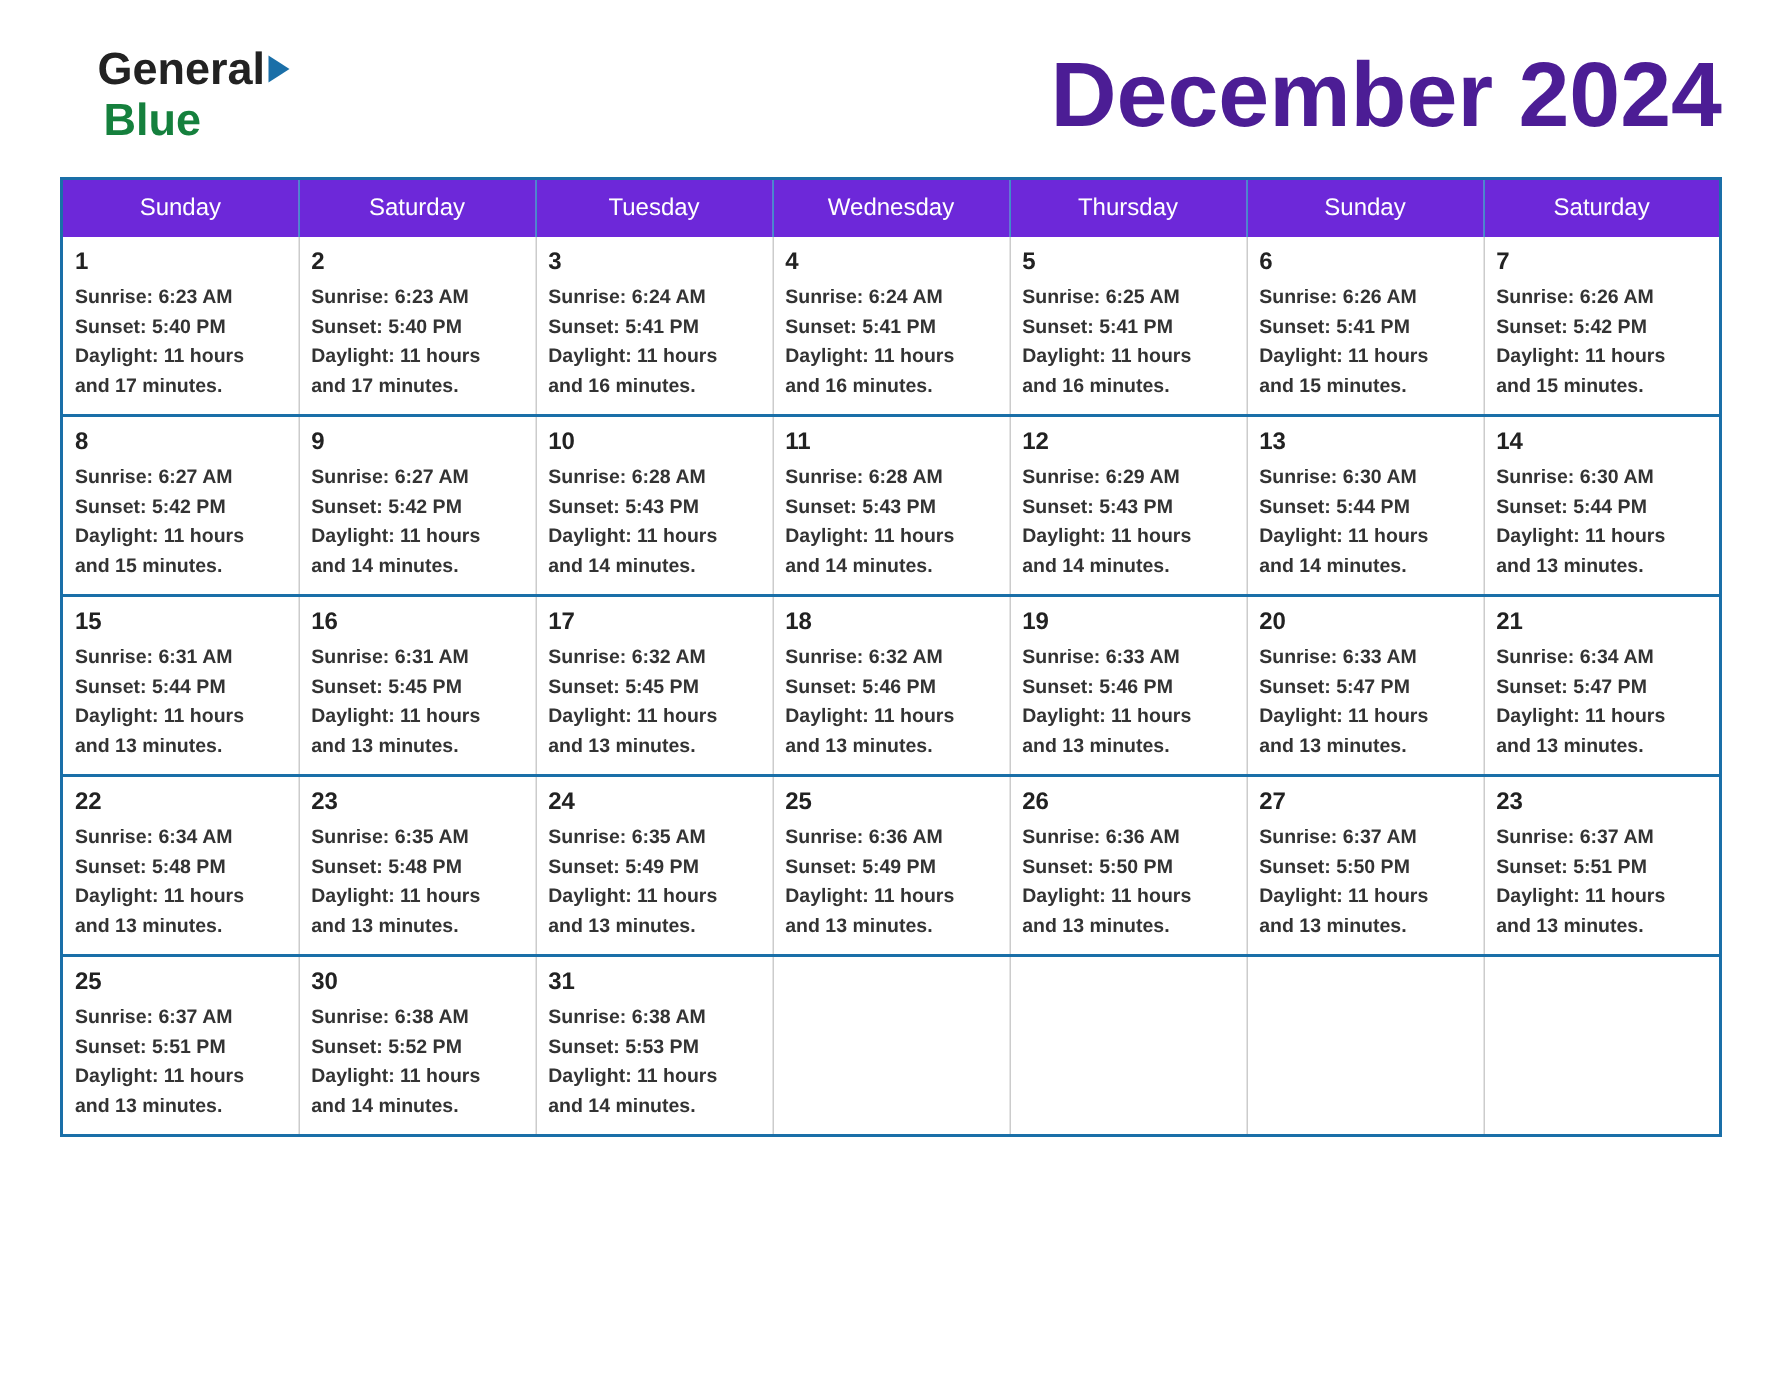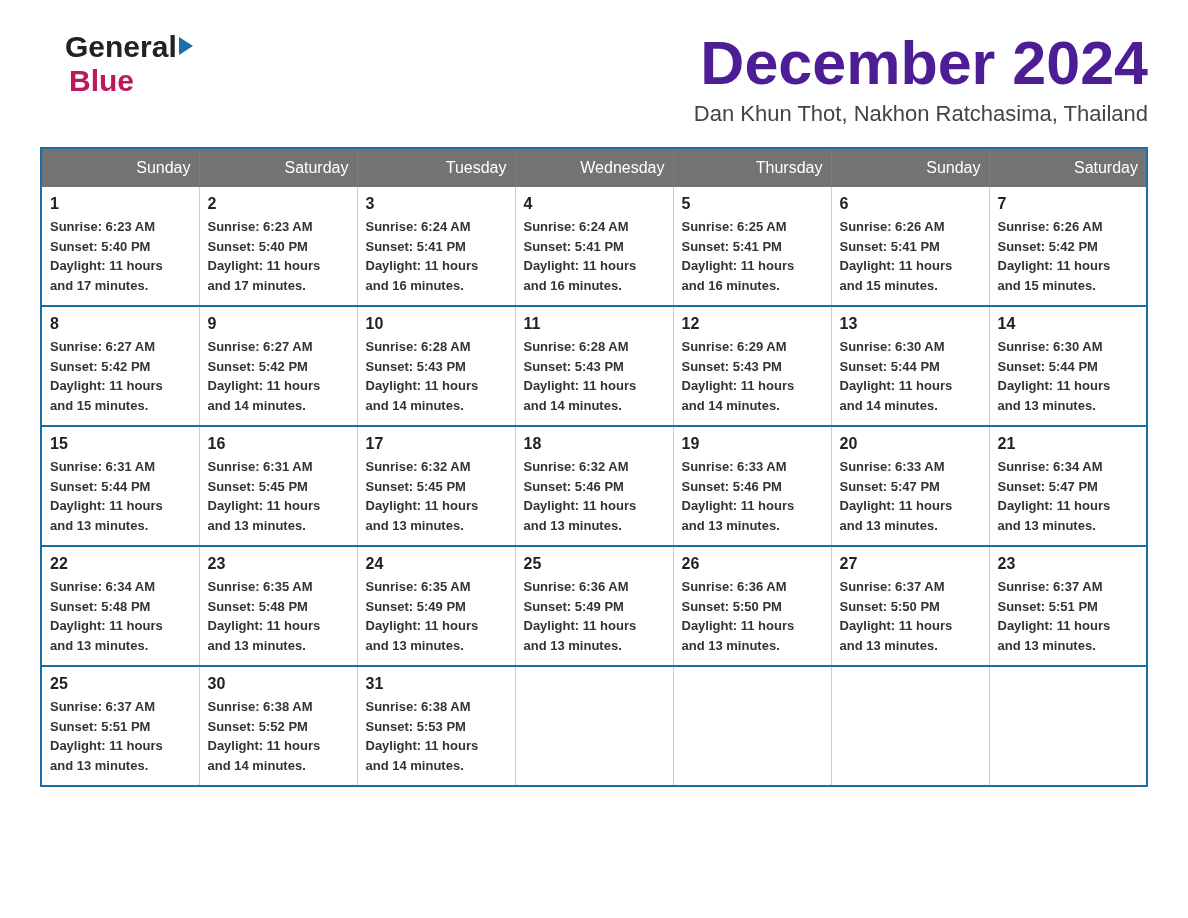--- a/index.html
+++ b/index.html
@@ -34,24 +34,24 @@
       font-size: 22px;
       color: #444;
       margin-top: 4px;
     }
     .calendar {
       width: 100%;
       border-collapse: collapse;
       border: 2px solid #1a6fa8;
     }
     .calendar th {
-      background-color: #737373;
+      background-color: #6d28d9;
       color: #fff;
       padding: 10px 8px;
-      text-align: right;
+      text-align: center;
       font-size: 16px;
       font-weight: normal;
       border-right: 1px solid #3a8fc8;
     }
     .calendar th:last-child {
       border-right: none;
     }
     .calendar td {
       vertical-align: top;
       padding: 8px 8px 10px 8px;
@@ -97,40 +97,39 @@
       height: 0;
       border-top: 9px solid transparent;
       border-bottom: 9px solid transparent;
       border-left: 14px solid #1a6fa8;
       margin-left: 2px;
       margin-bottom: 2px;
     }
     .logo-blue-text {
       font-size: 30px;
       font-weight: bold;
-      color: #be185d;
+      color: #15803d;
       margin-left: 4px;
     }
   </style>
 </head>
 <body>
 
 <div class="header">
   <div class="logo">
     <div class="logo-row">
       <span class="logo-general">General</span>
       <span class="logo-arrow"></span>
     </div>
     <div>
       <span class="logo-blue-text">Blue</span>
     </div>
   </div>
   <div class="title-section">
     <div class="month-title">December 2024</div>
-    <div class="location-title">Dan Khun Thot, Nakhon Ratchasima, Thailand</div>
   </div>
 </div>
 
 <table class="calendar">
   <thead>
     <tr>
     <th>Sunday</th>
         <th>Saturday</th>
         <th>Tuesday</th>
         <th>Wednesday</th>

